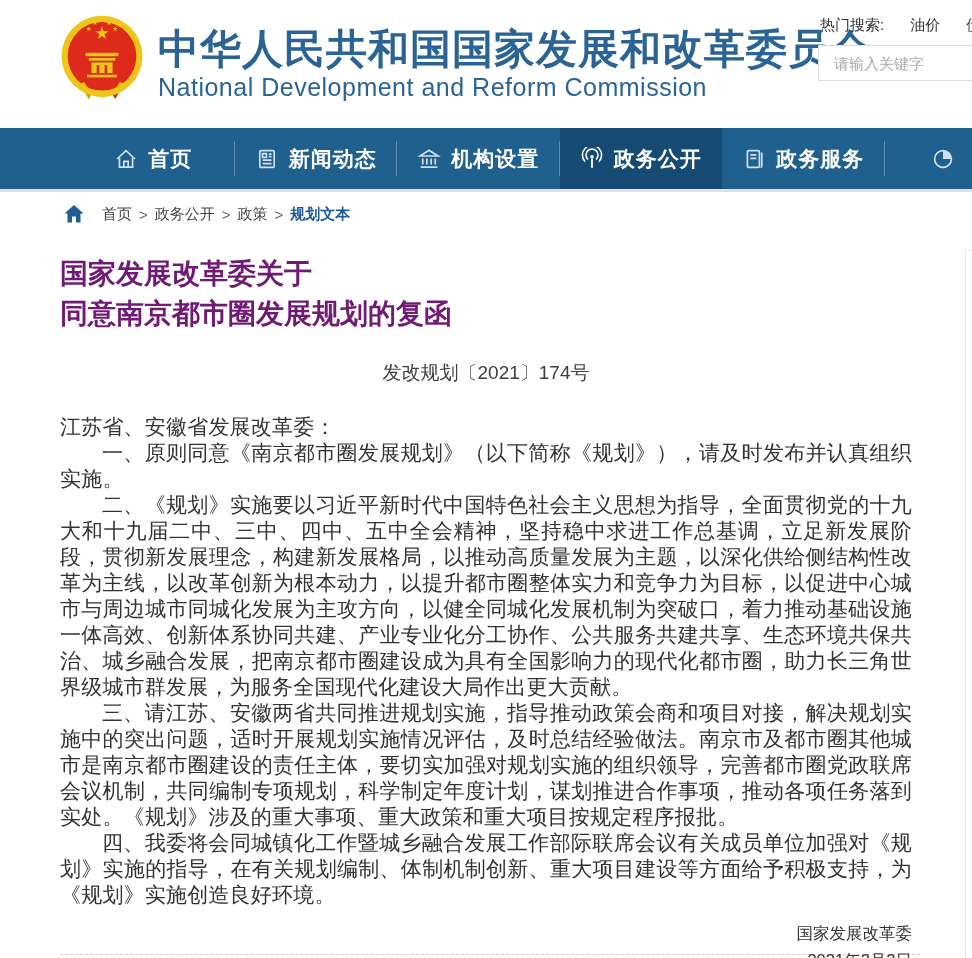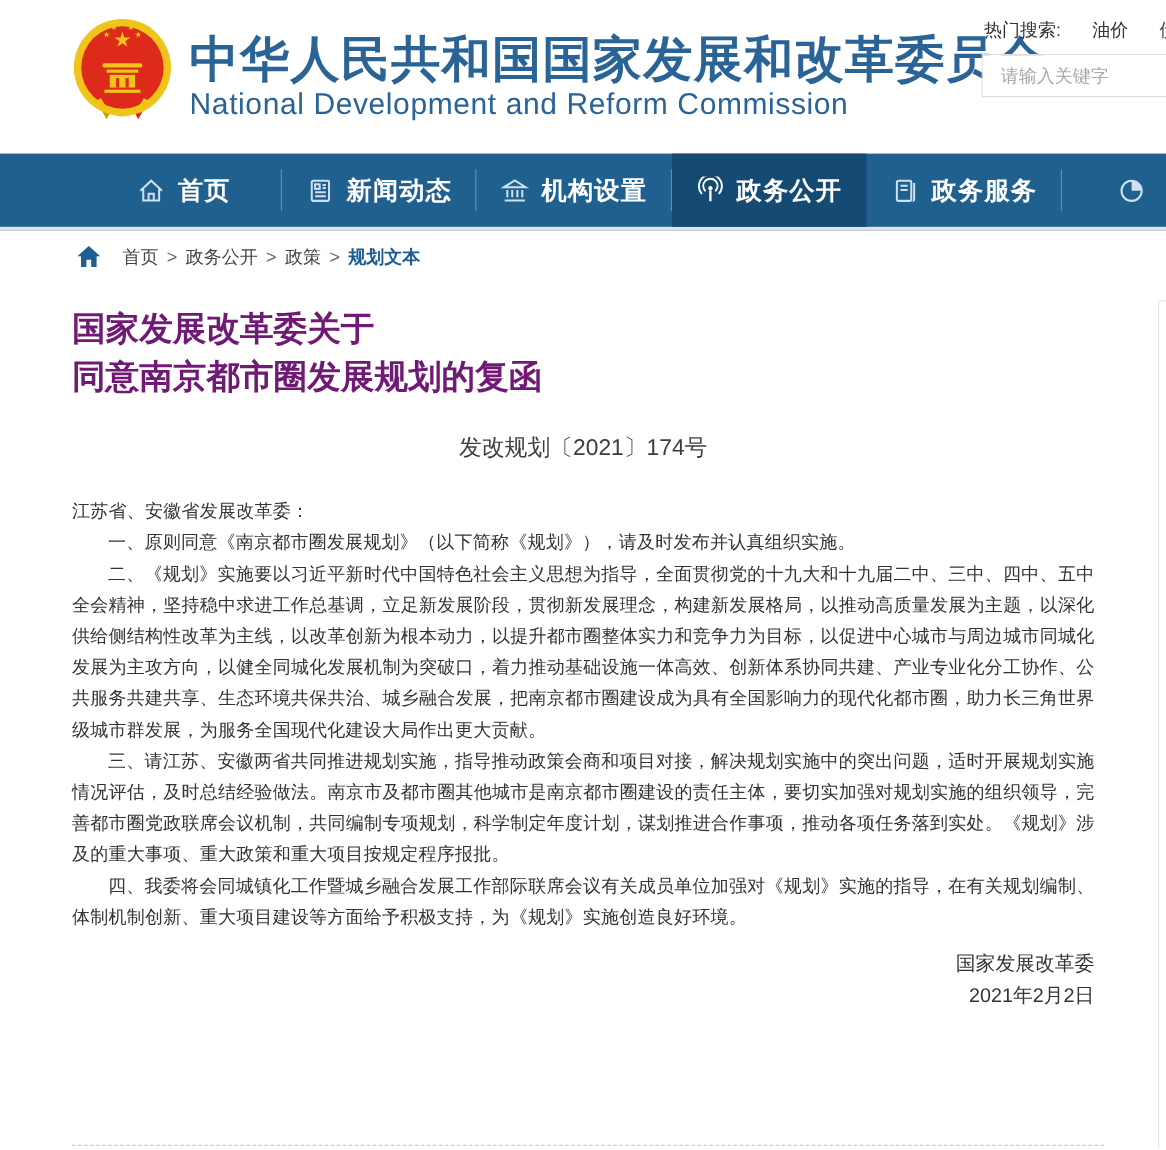--- a/index.html
+++ b/index.html
@@ -87,21 +87,21 @@
   .article { position: absolute; top: 254px; left: 60px; width: 852px; color: #333; }
   .doc-title {
     text-align: left; font-size: 28px; font-weight: bold; color: #701a75;
     line-height: 40px;
   }
   .doc-number {
     text-align: center; font-size: 19px; color: #3d3d3d; margin-top: 26px;
   }
   .doc-body { margin-top: 28px; }
   .doc-body p {
-    margin: 0; font-size: 15px; line-height: 26px; color: #333;
+    margin: 0; font-size: 21px; line-height: 26px; color: #333;
     text-align: justify; text-indent: 2em;
     letter-spacing: 0.2px;
   }
   .doc-body p.salutation { text-indent: 0; }
   .signature { margin-top: 12px; text-align: right; }
   .signature div { font-size: 16.5px; line-height: 27px; color: #333; }
 </style>
 </head>
 <body>
 

